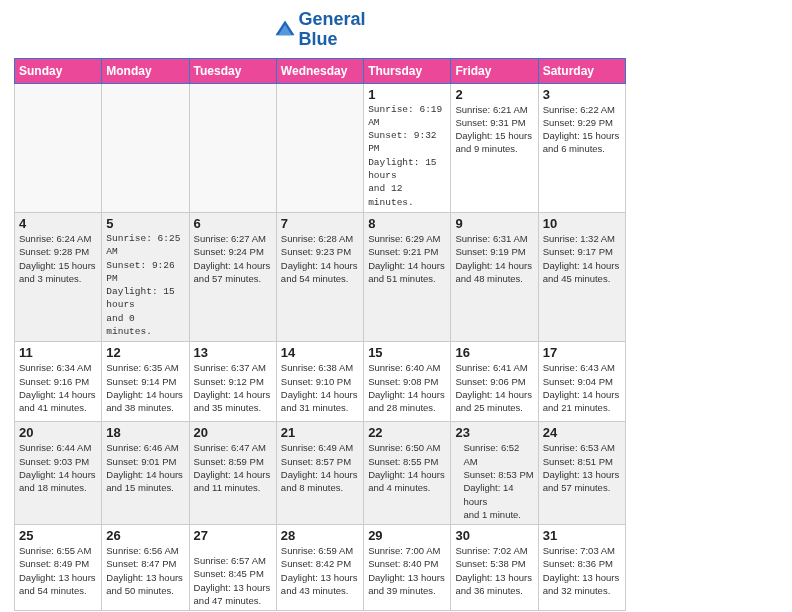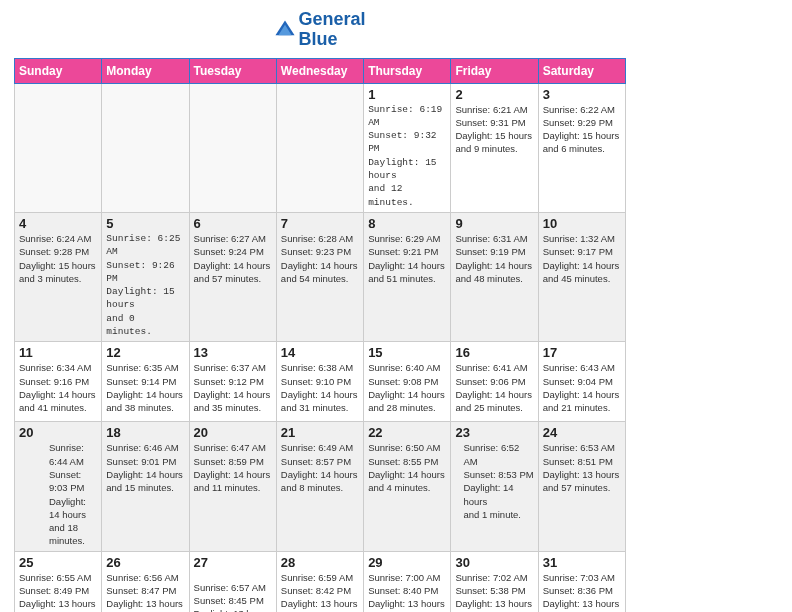--- a/index.html
+++ b/index.html
@@ -259,21 +259,21 @@
             <span class="day-num">17</span>
             <div class="day-info" style="white-space: pre-line;">Sunrise: 6:43 AM
 Sunset: 9:04 PM
 Daylight: 14 hours
 and 21 minutes.</div>
           </td>
         </tr>
         <tr>
           <td class="shaded">
             <span class="day-num">20</span>
-            <div class="day-info" style="white-space: pre-line; margin-left: 30px;">Sunrise: 6:44 AM
+            <div class="day-info" style="white-space: pre-line;">Sunrise: 6:44 AM
 Sunset: 9:03 PM
 Daylight: 14 hours
 and 18 minutes.</div>
           </td>
           <td class="shaded">
             <span class="day-num">18</span>
             <div class="day-info" style="white-space: pre-line;">Sunrise: 6:46 AM
 Sunset: 9:01 PM
 Daylight: 14 hours
 and 15 minutes.</div>

